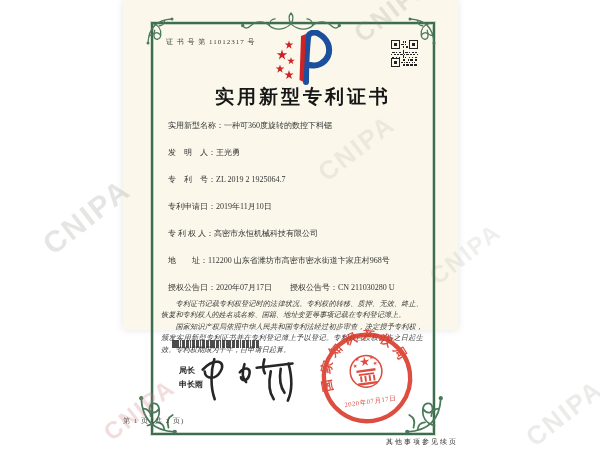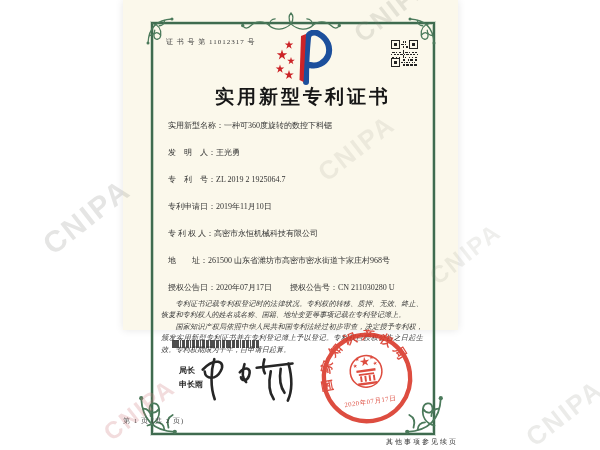--- a/index.html
+++ b/index.html
@@ -179,21 +179,21 @@
       <div class="row">
         <span>专　利　号：</span><span>ZL 2019 2 1925064.7</span>
       </div>
       <div class="row">
         <span>专利申请日：</span><span>2019年11月10日</span>
       </div>
       <div class="row">
         <span>专 利 权 人：</span><span>高密市永恒机械科技有限公司</span>
       </div>
       <div class="row">
-        <span>地　　址：</span><span>261500 山东省潍坊市高密市密水街道卞家庄村968号</span>
+        <span>地　　址：</span><span>112200 山东省潍坊市高密市密水街道卞家庄村968号</span>
       </div>
       <div class="row">
         <span>授权公告日：</span><span>2020年07月17日</span><span class="pair2">授权公告号：</span><span>CN 211030280 U</span>
       </div>
     </div>
 
     <div class="paras">
       <p>专利证书记载专利权登记时的法律状况。专利权的转移、质押、无效、终止、恢复和专利权人的姓名或名称、国籍、地址变更等事项记载在专利登记簿上。</p>
       <p>国家知识产权局依照中华人民共和国专利法经过初步审查，决定授予专利权，颁发实用新型专利证书并在专利登记簿上予以登记。专利权自授权公告之日起生效。专利权期限为十年，自申请日起算。</p>
     </div>

